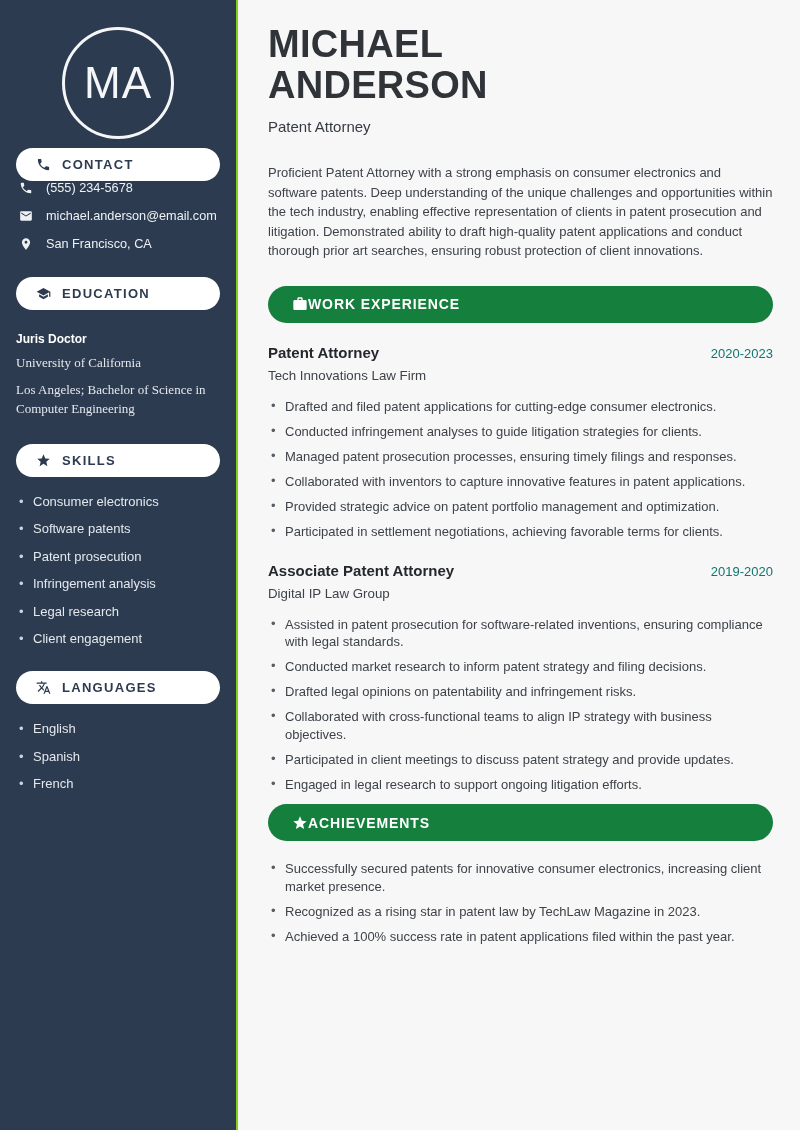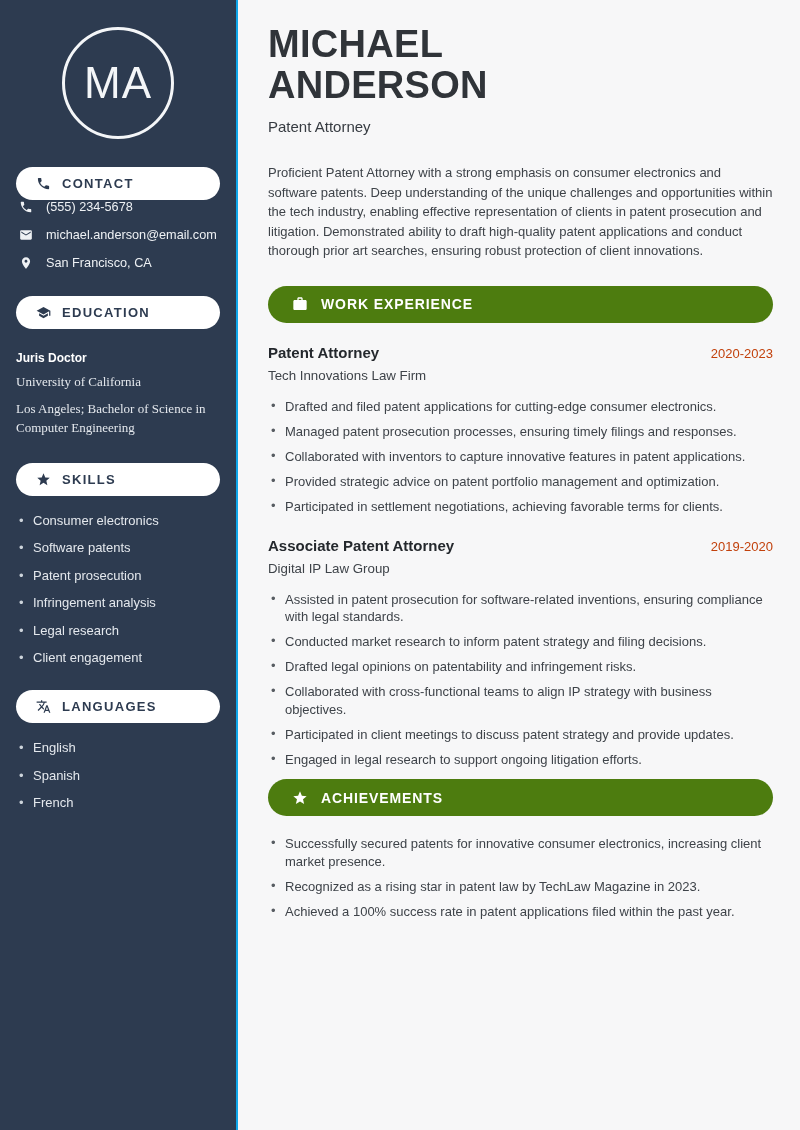--- a/index.html
+++ b/index.html
@@ -6,64 +6,64 @@
   html,body { margin:0; padding:0; }
   body {
     width:800px; height:1130px; display:flex;
     font-family:"Liberation Sans", sans-serif;
     background:#f7f7f8; overflow:hidden;
   }
   
   .sidebar {
     width:238px; min-width:238px; height:1130px;
     background:#2d3b50; color:#eef1f4;
-    padding:0 16px; border-right:2px solid #0ea5e9;
+    padding:0 16px; border-right:2px solid #84cc16;
   }
   .avatar {
     width:112px; height:112px; border:3px solid #f4f6f8; border-radius:50%;
     margin:27px auto 0; display:flex; align-items:center; justify-content:center;
   }
   .avatar span { font-size:44px; color:#f4f6f8; letter-spacing:1px; }
   .side-pill {
     background:#ffffff; color:#2d3b50; border-radius:999px; height:33px;
     display:flex; align-items:center; gap:11px; padding:0 10px 0 20px;
     font-weight:bold; font-size:13px; letter-spacing:1.3px;
   }
   .side-pill svg { width:15px; height:15px; fill:#2d3b50; flex:none; }
-  .pill-contact   { margin-top:28px; }
+  .pill-contact   { margin-top:9px; }
   .pill-education { margin-top:26px; }
   .pill-skills    { margin-top:25px; }
   .pill-languages { margin-top:25px; }
   .contact-list { }
   .contact-row { display:flex; align-items:center; gap:13px; padding:0 0 0 3px; margin-bottom:14px; }
   .contact-row svg { width:14px; height:14px; fill:#eef1f4; flex:none; }
   .contact-row span { font-size:12.7px; color:#eef1f4; }
   .edu-degree { font-weight:bold; font-size:12px; color:#ffffff; margin-top:22px; }
   .edu-line   { font-size:13px; color:#e4e8ed; margin-top:8px; line-height:1.45;font-family:Liberation Serif, serif; }
   .side-list { list-style:none; margin:17px 0 0; padding:0; }
   .side-list li {
     position:relative; padding-left:17px; font-size:13px; color:#e4e8ed; margin-bottom:12.5px;
   }
   .side-list li::before { content:"•"; position:absolute; left:3px; top:0; color:#cdd4db; }
   
   .main { flex:1; padding:24px 27px 0 30px; background:#f7f7f8; }
   .name { font-size:38px; font-weight:bold; color:#303439; line-height:1.07; letter-spacing:0.3px; }
   .role { font-size:15px; color:#363b41; margin-top:13px; }
   .summary { font-size:13px; color:#3e4349; line-height:1.5; margin-top:28px; }
   .section-pill {
-    background:#4d7c0f; color:#ffffff; height:37px; border-radius:999px;
-    display:flex; align-items:center; gap:13px; padding:0 24px;
+    background:#15803d; color:#ffffff; height:37px; border-radius:999px;
+    display:flex; align-items:center; padding:0 24px;
     font-weight:bold; font-size:14px; letter-spacing:0.9px;
   }
   .section-pill svg { width:16px; height:16px; fill:#ffffff; flex:none; }
   .pill-work { margin-top:25px; }
   .pill-achievements { margin-top:11px; }
   .job-header { display:flex; justify-content:space-between; align-items:baseline; margin-top:21px; }
   .job-title { font-size:15px; font-weight:bold; color:#24282d; }
-  .job-dates { font-size:13px; color:#c2410c; }
+  .job-dates { font-size:13px; color:#0f766e; }
   .job-company { font-size:13.3px; color:#3e4349; margin-top:7px; }
   .bullets { list-style:none; margin:15px 0 0; padding:0; }
   .bullets li {
     position:relative; padding-left:17px; font-size:13px; color:#3e4349;
     line-height:1.35; margin-bottom:7.5px;
   }
   .bullets li::before { content:"•"; position:absolute; left:3px; top:-1px; color:#575c62; }
   .bullets-achievements { margin-top:19px; }
 </style>
 </head>
@@ -155,20 +155,21 @@
   </div>
 
   <div>
     <div class="job-header">
       <span class="job-title">Patent Attorney</span>
       <span class="job-dates">2020-2023</span>
     </div>
     <div class="job-company">Tech Innovations Law Firm</div>
     <ul class="bullets">
       <li>Drafted and filed patent applications for cutting-edge consumer electronics.</li>
+      <li>Conducted infringement analyses to guide litigation strategies for clients.</li>
       <li>Managed patent prosecution processes, ensuring timely filings and responses.</li>
       <li>Collaborated with inventors to capture innovative features in patent applications.</li>
       <li>Provided strategic advice on patent portfolio management and optimization.</li>
       <li>Participated in settlement negotiations, achieving favorable terms for clients.</li>
     </ul>
   </div>
 
   <div>
     <div class="job-header">
       <span class="job-title">Associate Patent Attorney</span>

